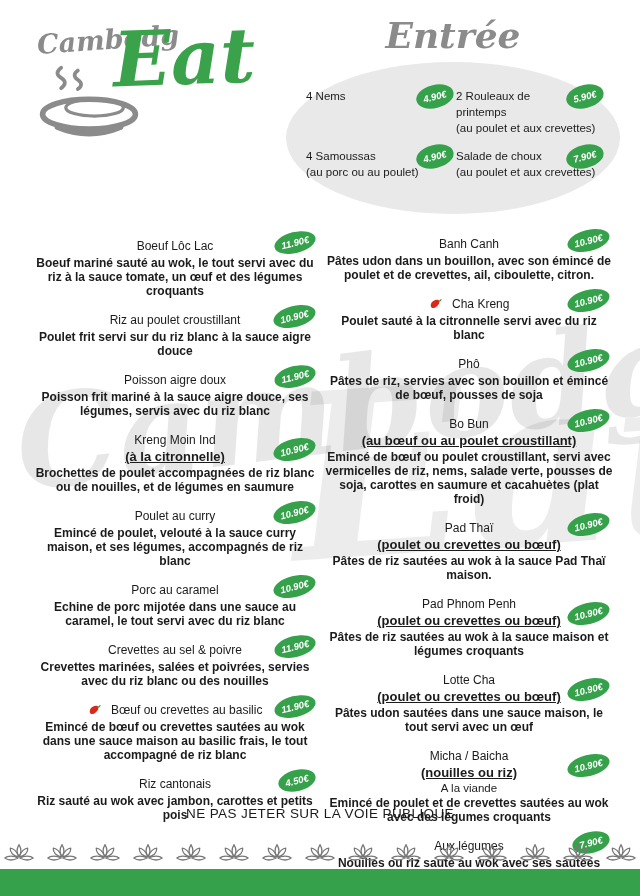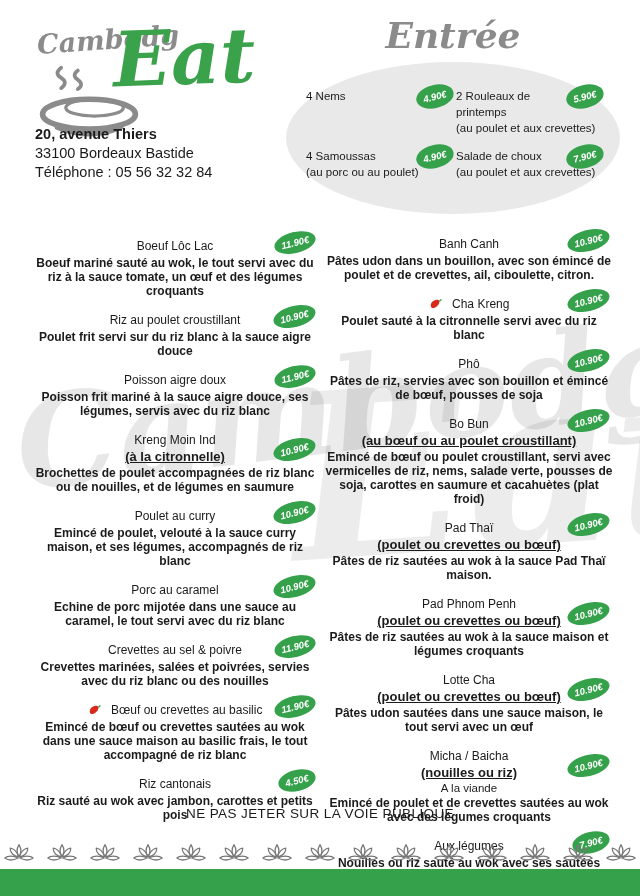--- a/index.html
+++ b/index.html
@@ -81,25 +81,20 @@
     <svg class="bowl" viewBox="0 0 120 84" width="112" height="78">
       <path d="M30 4 q-8 6 0 11 q8 5 0 11" stroke="#8b8b8b" stroke-width="4" fill="none" stroke-linecap="round"></path>
       <path d="M48 7 q-7 5 0 10 q7 5 0 10" stroke="#8b8b8b" stroke-width="4" fill="none" stroke-linecap="round"></path>
       <ellipse cx="60" cy="54" rx="50" ry="16" stroke="#8b8b8b" stroke-width="6" fill="none"></ellipse>
       <ellipse cx="66" cy="47" rx="31" ry="9" stroke="#8b8b8b" stroke-width="3.5" fill="none"></ellipse>
       <path d="M26 68 q34 14 68 0" stroke="#8b8b8b" stroke-width="6" fill="none" stroke-linecap="round"></path>
     </svg>
     <div class="brand-main">Eat</div>
   </div>
 
-  <div class="address">
-    <div class="l1">20, avenue Thiers</div>
-    <div>33100 Bordeaux Bastide</div>
-    <div>Téléphone : 05 56 32 32 84</div>
-  </div>
 
   <div class="entree-title">Entrée</div>
   <div class="entree-ellipse"></div>
   <div class="entree-grid">
     <div class="e-item">
       <span class="badge">4.90€</span>
       <div class="e-name">4 Nems</div>
     </div>
     <div class="e-item">
       <span class="badge">5.90€</span>

